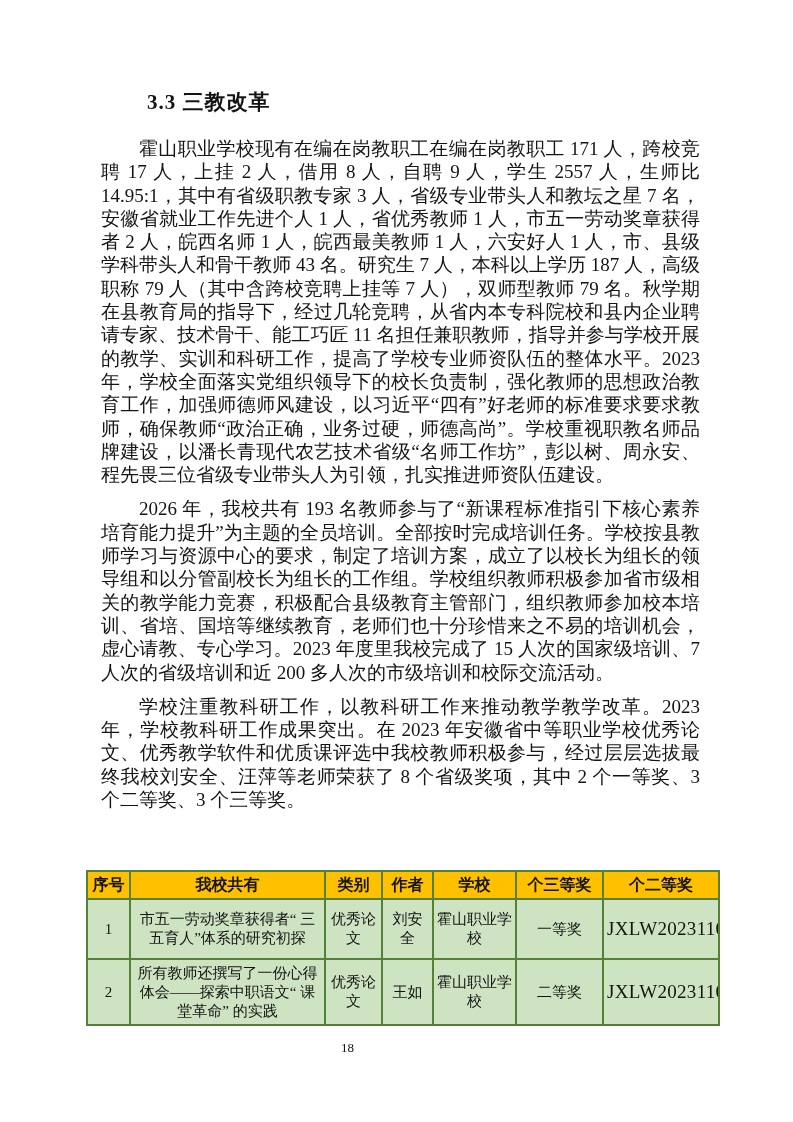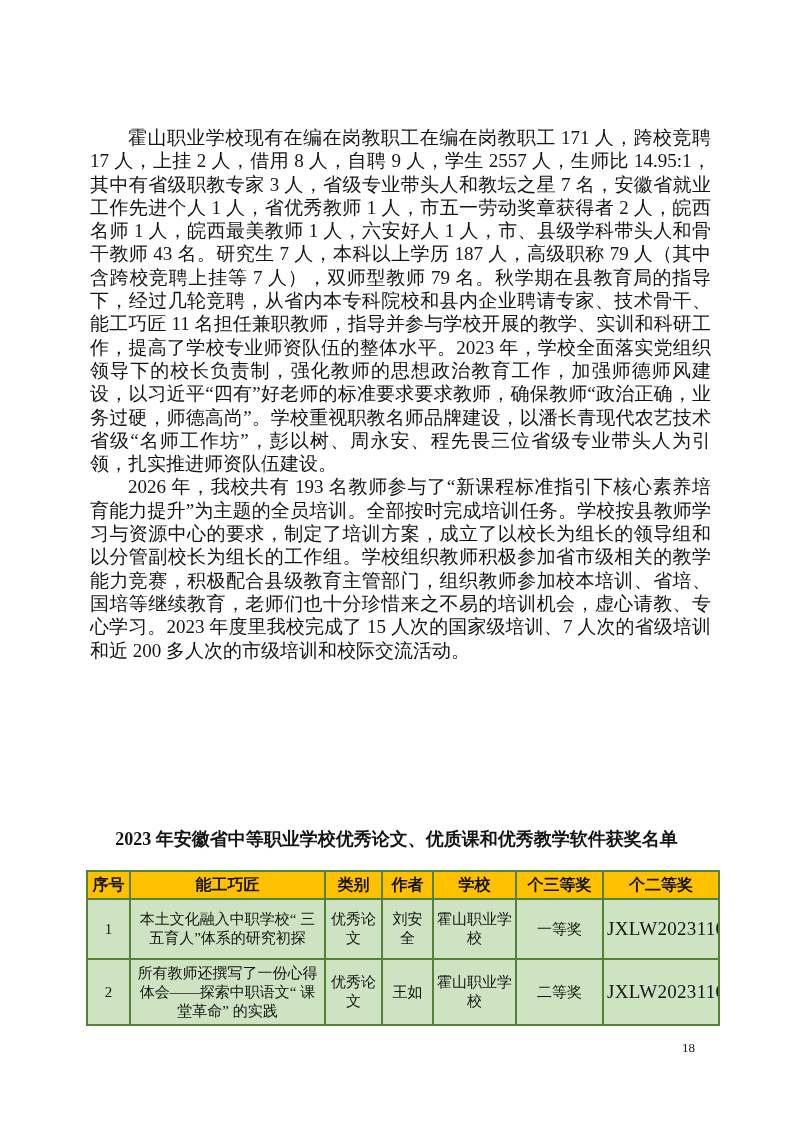--- a/index.html
+++ b/index.html
@@ -25,21 +25,21 @@
   }
 
   .body-text {
     position: absolute;
     left: 90px; top: 126px;
     width: 621px;
     font-size: 19px;
     line-height: 23.3px;
     text-align: justify;
   }
-  .body-text p { margin: 0; text-indent: 2em; }
+  .body-text p { margin: 11px; text-indent: 2em; }
 
   .table-title {
     position: absolute;
     left: 0; top: 827px;
     width: 793px;
     text-align: center;
     font-size: 18px;
     font-weight: bold;
     margin: 0;
   }
@@ -67,62 +67,63 @@
   }
   table.awards td { background: var(--row-bg, #CDE3C1); }
   tr.row-1 td { height: 56px; }
   tr.row-2 td { height: 62px; }
   td.cert { font-size: 19px; letter-spacing: 0.3px; }
 
   .page-number {
     position: absolute;
     left: 0; top: 1040px;
     width: 695px;
-    text-align: right;
+    text-align: center;
     font-size: 13px;
   }
 </style>
 </head>
 <body>
 
 <div class="page">
 
+  <h2 class="heading">3.3 三教改革</h2>
 
   <div class="body-text">
     <p>霍山职业学校现有在编在岗教职工在编在岗教职工 171 人，跨校竞聘 17 人，上挂 2 人，借用 8 人，自聘 9 人，学生 2557 人，生师比 14.95:1，其中有省级职教专家 3 人，省级专业带头人和教坛之星 7 名，安徽省就业工作先进个人 1 人，省优秀教师 1 人，市五一劳动奖章获得者 2 人，皖西名师 1 人，皖西最美教师 1 人，六安好人 1 人，市、县级学科带头人和骨干教师 43 名。研究生 7 人，本科以上学历 187 人，高级职称 79 人（其中含跨校竞聘上挂等 7 人），双师型教师 79 名。秋学期在县教育局的指导下，经过几轮竞聘，从省内本专科院校和县内企业聘请专家、技术骨干、能工巧匠 11 名担任兼职教师，指导并参与学校开展的教学、实训和科研工作，提高了学校专业师资队伍的整体水平。2023 年，学校全面落实党组织领导下的校长负责制，强化教师的思想政治教育工作，加强师德师风建设，以习近平“四有”好老师的标准要求要求教师，确保教师“政治正确，业务过硬，师德高尚”。学校重视职教名师品牌建设，以潘长青现代农艺技术省级“名师工作坊”，彭以树、周永安、程先畏三位省级专业带头人为引领，扎实推进师资队伍建设。</p>
     <p>2026 年，我校共有 193 名教师参与了“新课程标准指引下核心素养培育能力提升”为主题的全员培训。全部按时完成培训任务。学校按县教师学习与资源中心的要求，制定了培训方案，成立了以校长为组长的领导组和以分管副校长为组长的工作组。学校组织教师积极参加省市级相关的教学能力竞赛，积极配合县级教育主管部门，组织教师参加校本培训、省培、国培等继续教育，老师们也十分珍惜来之不易的培训机会，虚心请教、专心学习。2023 年度里我校完成了 15 人次的国家级培训、7 人次的省级培训和近 200 多人次的市级培训和校际交流活动。</p>
+    <p>学校注重教科研工作，以教科研工作来推动教学教学改革。2023 年，学校教科研工作成果突出。在 2023 年安徽省中等职业学校优秀论文、优秀教学软件和优质课评选中我校教师积极参与，经过层层选拔最终我校刘安全、汪萍等老师荣获了 8 个省级奖项，其中 2 个一等奖、3 个二等奖、3 个三等奖。</p>
   </div>
 
-  <h3 class="table-title">2023 年安徽省中等职业学校优秀论文、优质课和优秀教学软件获奖名单</h3>
 
   <table class="awards">
     <colgroup>
       <col style="width:43px">
       <col style="width:195px">
       <col style="width:57px">
       <col style="width:51px">
       <col style="width:83px">
       <col style="width:87px">
       <col style="width:116px">
     </colgroup>
     <thead>
       <tr>
         <th>序号</th>
-        <th>能工巧匠</th>
+        <th>我校共有</th>
         <th>类别</th>
         <th>作者</th>
         <th>学校</th>
         <th>个三等奖</th>
         <th>个二等奖</th>
       </tr>
     </thead>
     <tbody>
       <tr class="row-1">
         <td>1</td>
-        <td>本土文化融入中职学校“ 三五育人”体系的研究初探</td>
+        <td>市五一劳动奖章获得者“ 三五育人”体系的研究初探</td>
         <td>优秀论文</td>
         <td>刘安全</td>
         <td>霍山职业学校</td>
         <td>一等奖</td>
         <td class="cert">JXLW202311003</td>
       </tr>
       <tr class="row-2">
         <td>2</td>
         <td>所有教师还撰写了一份心得体会——探索中职语文“ 课堂革命” 的实践</td>
         <td>优秀论文</td>

